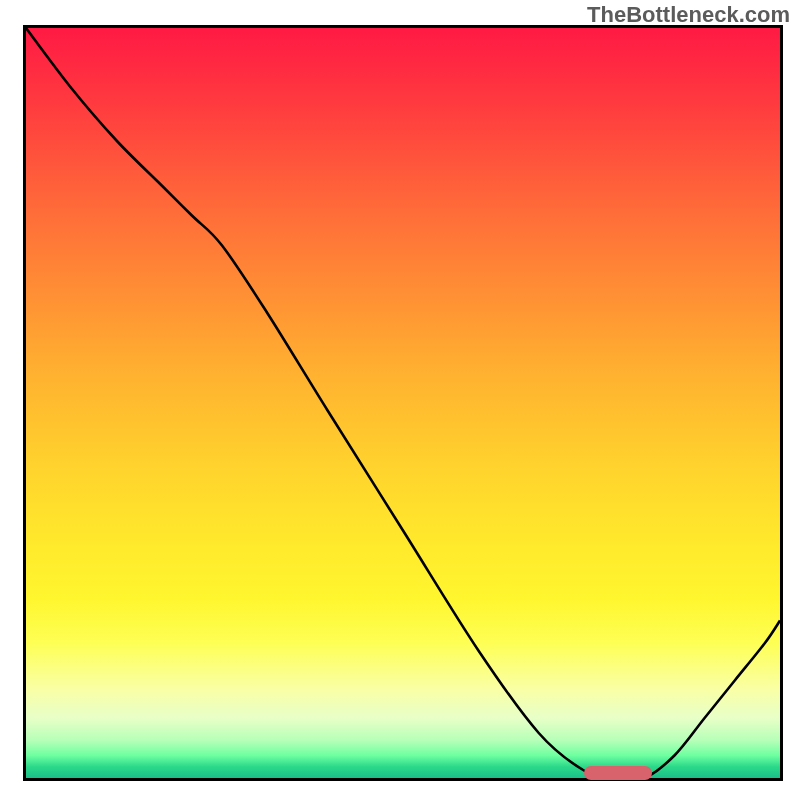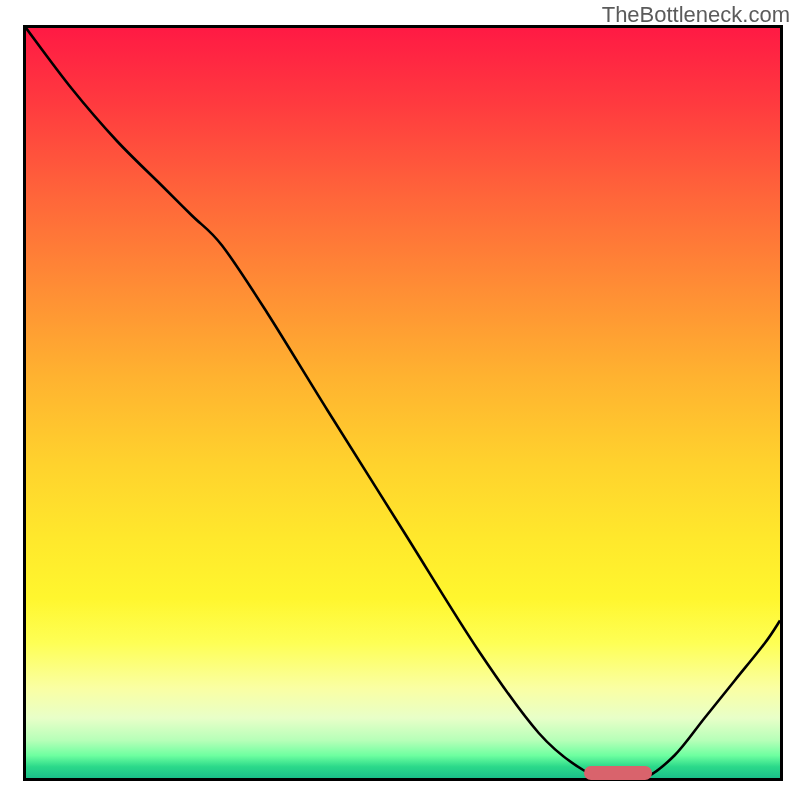--- a/index.html
+++ b/index.html
@@ -15,21 +15,21 @@
     position: relative;
     width: 800px;
     height: 800px;
   }
   .watermark {
     position: absolute;
     top: 2px;
     right: 10px;
     color: #5b5b5b;
     font-size: 22px;
-    font-weight: 400;
+    font-weight: 700;
     z-index: 10;
     margin-left: 32px;
   }
   .plot-area {
     position: absolute;
     left: 23px;
     top: 25px;
     width: 754px;
     height: 750px;
     border: 3px solid #000;

